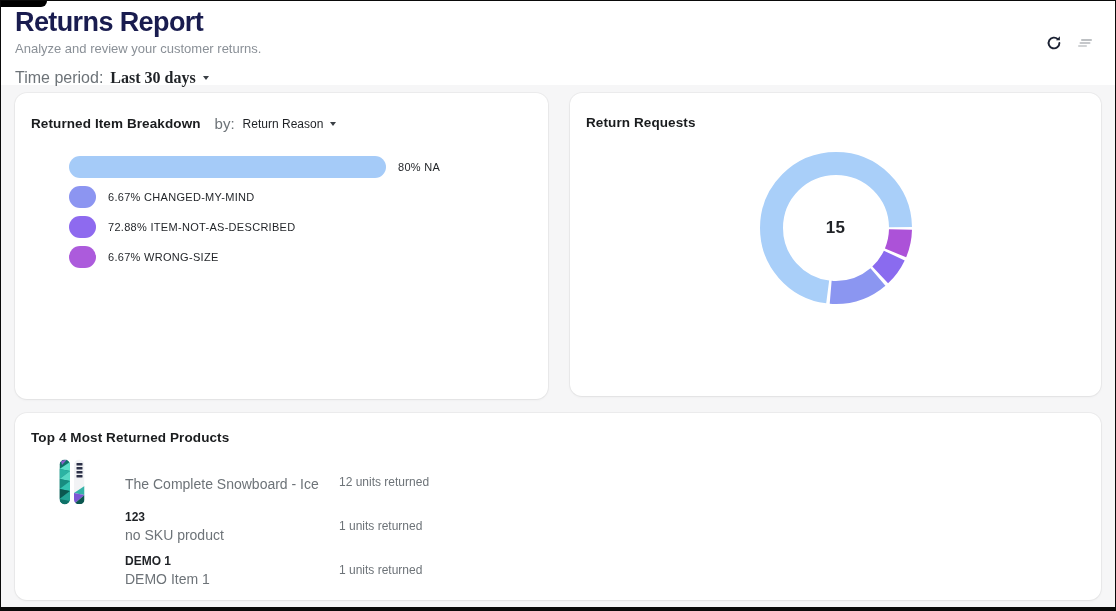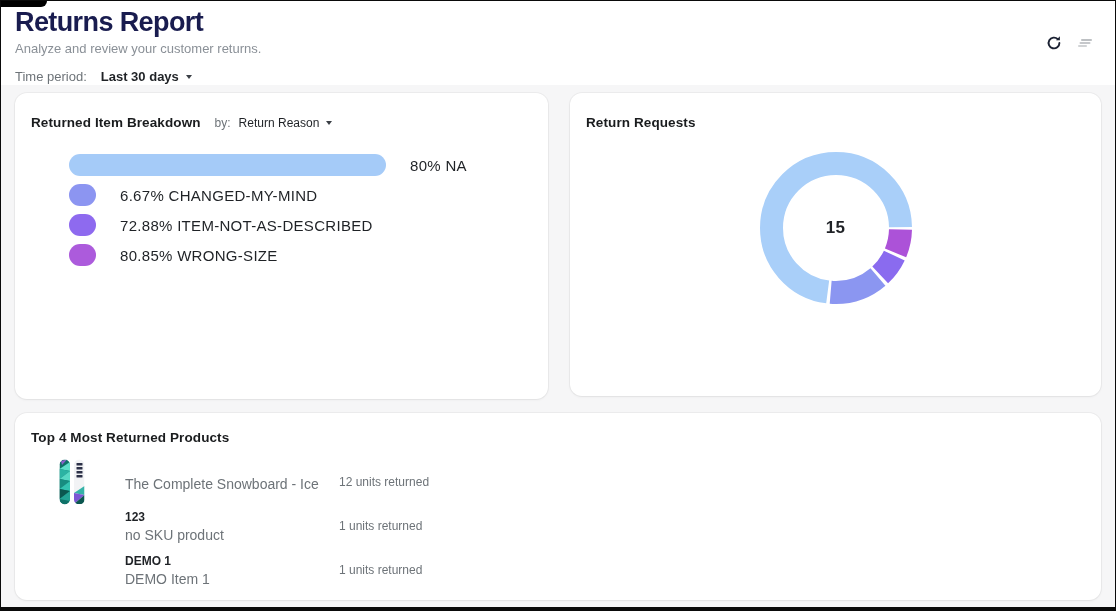--- a/index.html
+++ b/index.html
@@ -13,44 +13,44 @@
   .corner-blob { position:absolute; top:0; left:0; width:46px; height:6px; background:#000;
     border-bottom-right-radius: 12px; z-index: 5; }
 
   
   .header-area { background:#fff; height:84px; position:relative; padding: 6px 16px 0 14px; }
   .page-title { font-size:27px; font-weight:700; color:#191c4f; letter-spacing:-0.6px; line-height:1.15; }
   .page-subtitle { font-size:13px; color:#8a9097; margin-top:3px; }
   .header-icons { position:absolute; top:34px; right:22px; display:flex; align-items:center; gap:15px; }
   .icon-btn { background:none; border:none; cursor:pointer; display:flex; align-items:center; padding:0; }
 
-  .time-row { display:flex; align-items:flex-end; margin-top:13px; font-size:13px; color:#6d7378; }
-  .time-value { color:#1f2226; font-weight:600; margin-left:14px; display:flex; align-items:center; cursor:pointer; }
+  .time-row { display:flex; align-items:flex-end; margin-top:13px; font-size:16px; color:#6d7378; }
+  .time-value { color:#1f2226; font-weight:600; margin-left:7px; display:flex; align-items:center; cursor:pointer;font-family:Liberation Serif, serif; }
   .caret { width:0; height:0; border-left:3.5px solid transparent; border-right:3.5px solid transparent;
     border-top:4.5px solid #3a3f45; margin-left:7px; display:inline-block; }
 
   
   .content { background:#f6f6f7; padding:8px 14px 0; height:522px; }
   .card { background:#fff; border-radius:12px;
     box-shadow: 0 0 0 1px rgba(0,0,0,0.04), 0 1px 3px rgba(0,0,0,0.05); }
   .row-1 { display:flex; gap:22px; align-items:flex-start; }
   .card-breakdown { width:533px; height:306px; padding:22px 16px 0; }
   .card-requests  { flex:1; height:303px; padding:22px 16px 0; position:relative; }
   .card-products  { margin-top:14px; height:187px; padding:17px 16px 0; }
 
   .card-title-row { display:flex; align-items:center; }
   .card-title { font-size:13.5px; font-weight:700; color:#1a1c1e; letter-spacing:0.1px; }
-  .by-label { margin-left:14px; font-size:12px; color:#6d7378; }
+  .by-label { margin-left:14px; font-size:15px; color:#6d7378; }
   .by-value { margin-left:8px; font-size:12px; color:#1f2226; display:flex; align-items:center; cursor:pointer; }
 
   
   .bars { margin:20px 0 0 38px; }
   .bar-row { display:flex; align-items:center; height:30px; }
   .bar { height:22px; border-radius:11px; flex:0 0 auto; }
-  .bar-label { margin-left:24px; font-size:15px; color:#1f2226; letter-spacing:0.3px; white-space:nowrap; }
+  .bar-label { margin-left:12px; font-size:11px; color:#1f2226; letter-spacing:0.3px; white-space:nowrap; }
 
   
   .donut-wrap { position:relative; width:160px; height:160px; margin:18px auto 0; }
   .donut-total { position:absolute; inset:0; display:flex; align-items:center; justify-content:center;
     font-size:17px; font-weight:700; color:#1f2226; letter-spacing:0.3px; }
   .legend { display:flex; flex-wrap:wrap; row-gap:9px; margin:26px 0 0 92px; }
   .legend-item { display:flex; align-items:center; width:129px; }
   .legend-dot { width:7px; height:7px; border-radius:50%; flex:0 0 auto; }
   .legend-label { margin-left:14px; font-size:11.5px; color:#1f2226; }
 
@@ -121,21 +121,21 @@
             <div class="bar-row">
               <div class="bar" style="width: 27px; background: rgb(140, 149, 241);"></div>
               <span class="bar-label">6.67% CHANGED-MY-MIND</span>
             </div>
             <div class="bar-row">
               <div class="bar" style="width: 27px; background: rgb(142, 106, 239);"></div>
               <span class="bar-label">72.88% ITEM-NOT-AS-DESCRIBED</span>
             </div>
             <div class="bar-row">
               <div class="bar" style="width: 27px; background: rgb(172, 91, 220);"></div>
-              <span class="bar-label">80.85% WRONG-SIZE</span>
+              <span class="bar-label">6.67% WRONG-SIZE</span>
             </div>
           </div>
       </div>
 
       <div class="card card-requests">
         <div class="card-title-row">
           <span class="card-title">Return Requests</span>
         </div>
         <div class="donut-wrap"><svg width="160" height="160" viewBox="0 0 160 160">
               <circle cx="80" cy="80" r="64.5" fill="none" stroke="#ac52d8" stroke-width="23" stroke-dasharray="24.01769682087222 381.24775549221107" stroke-dashoffset="-1.5"></circle>

